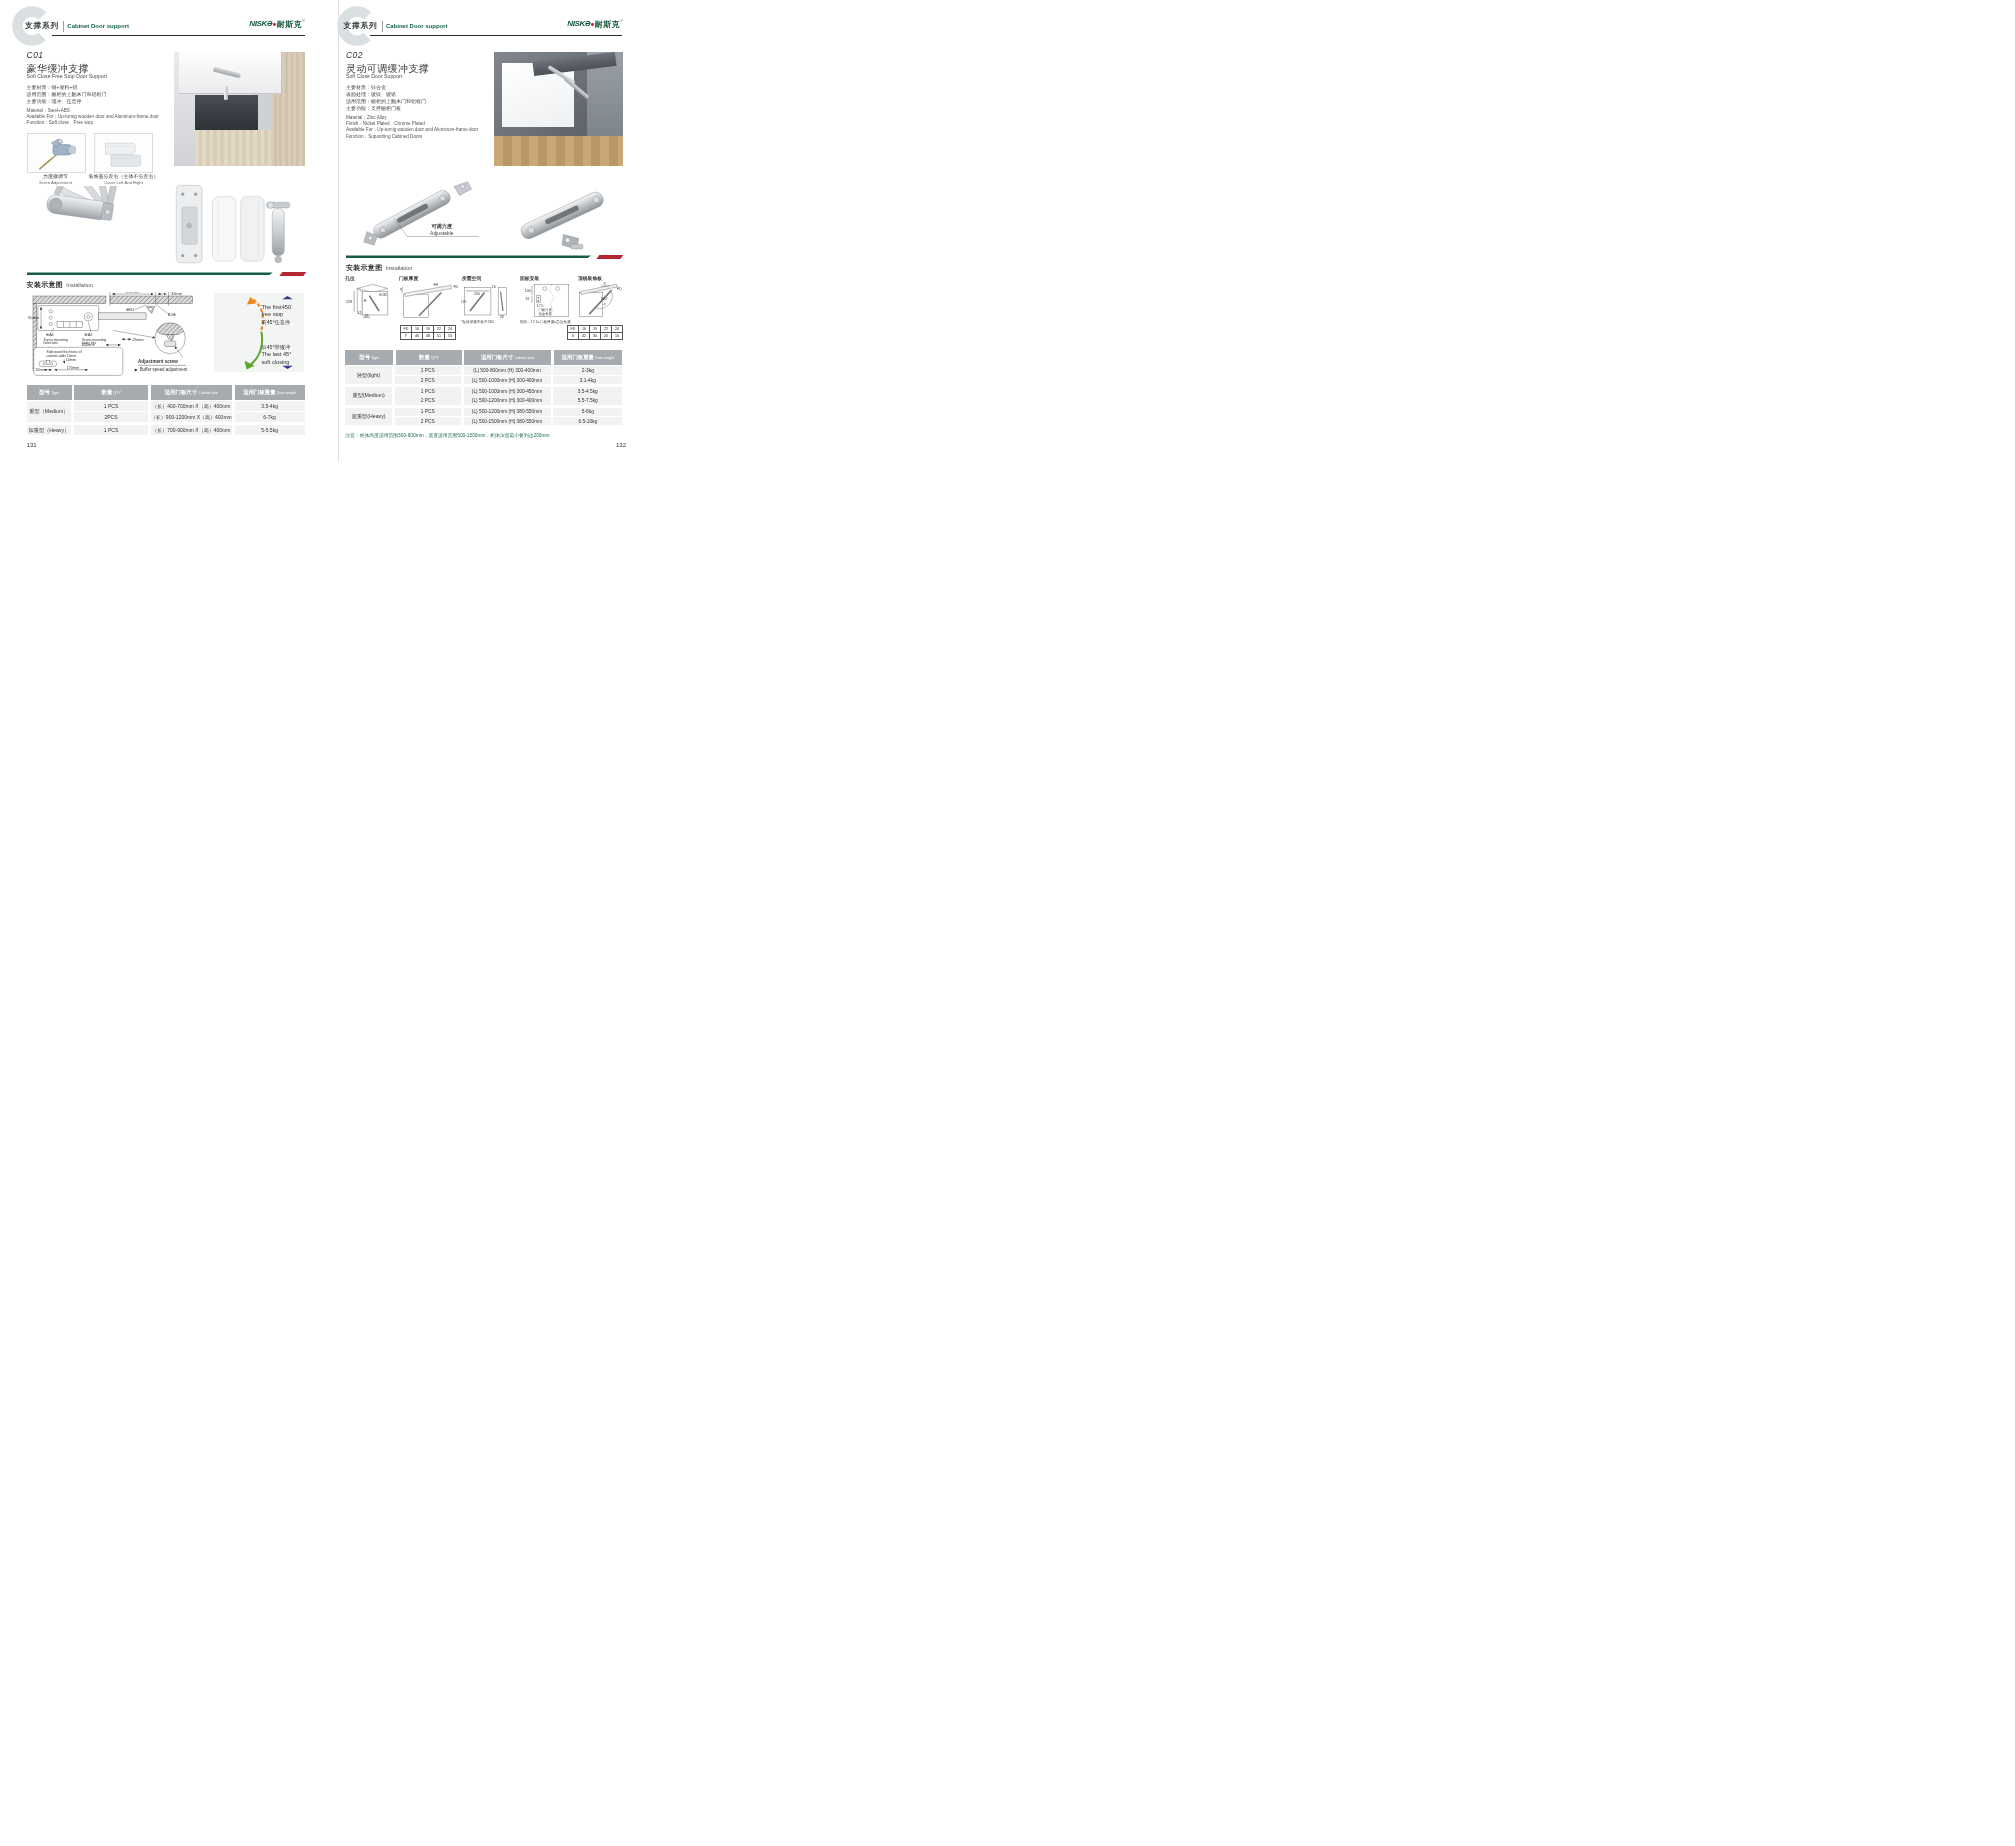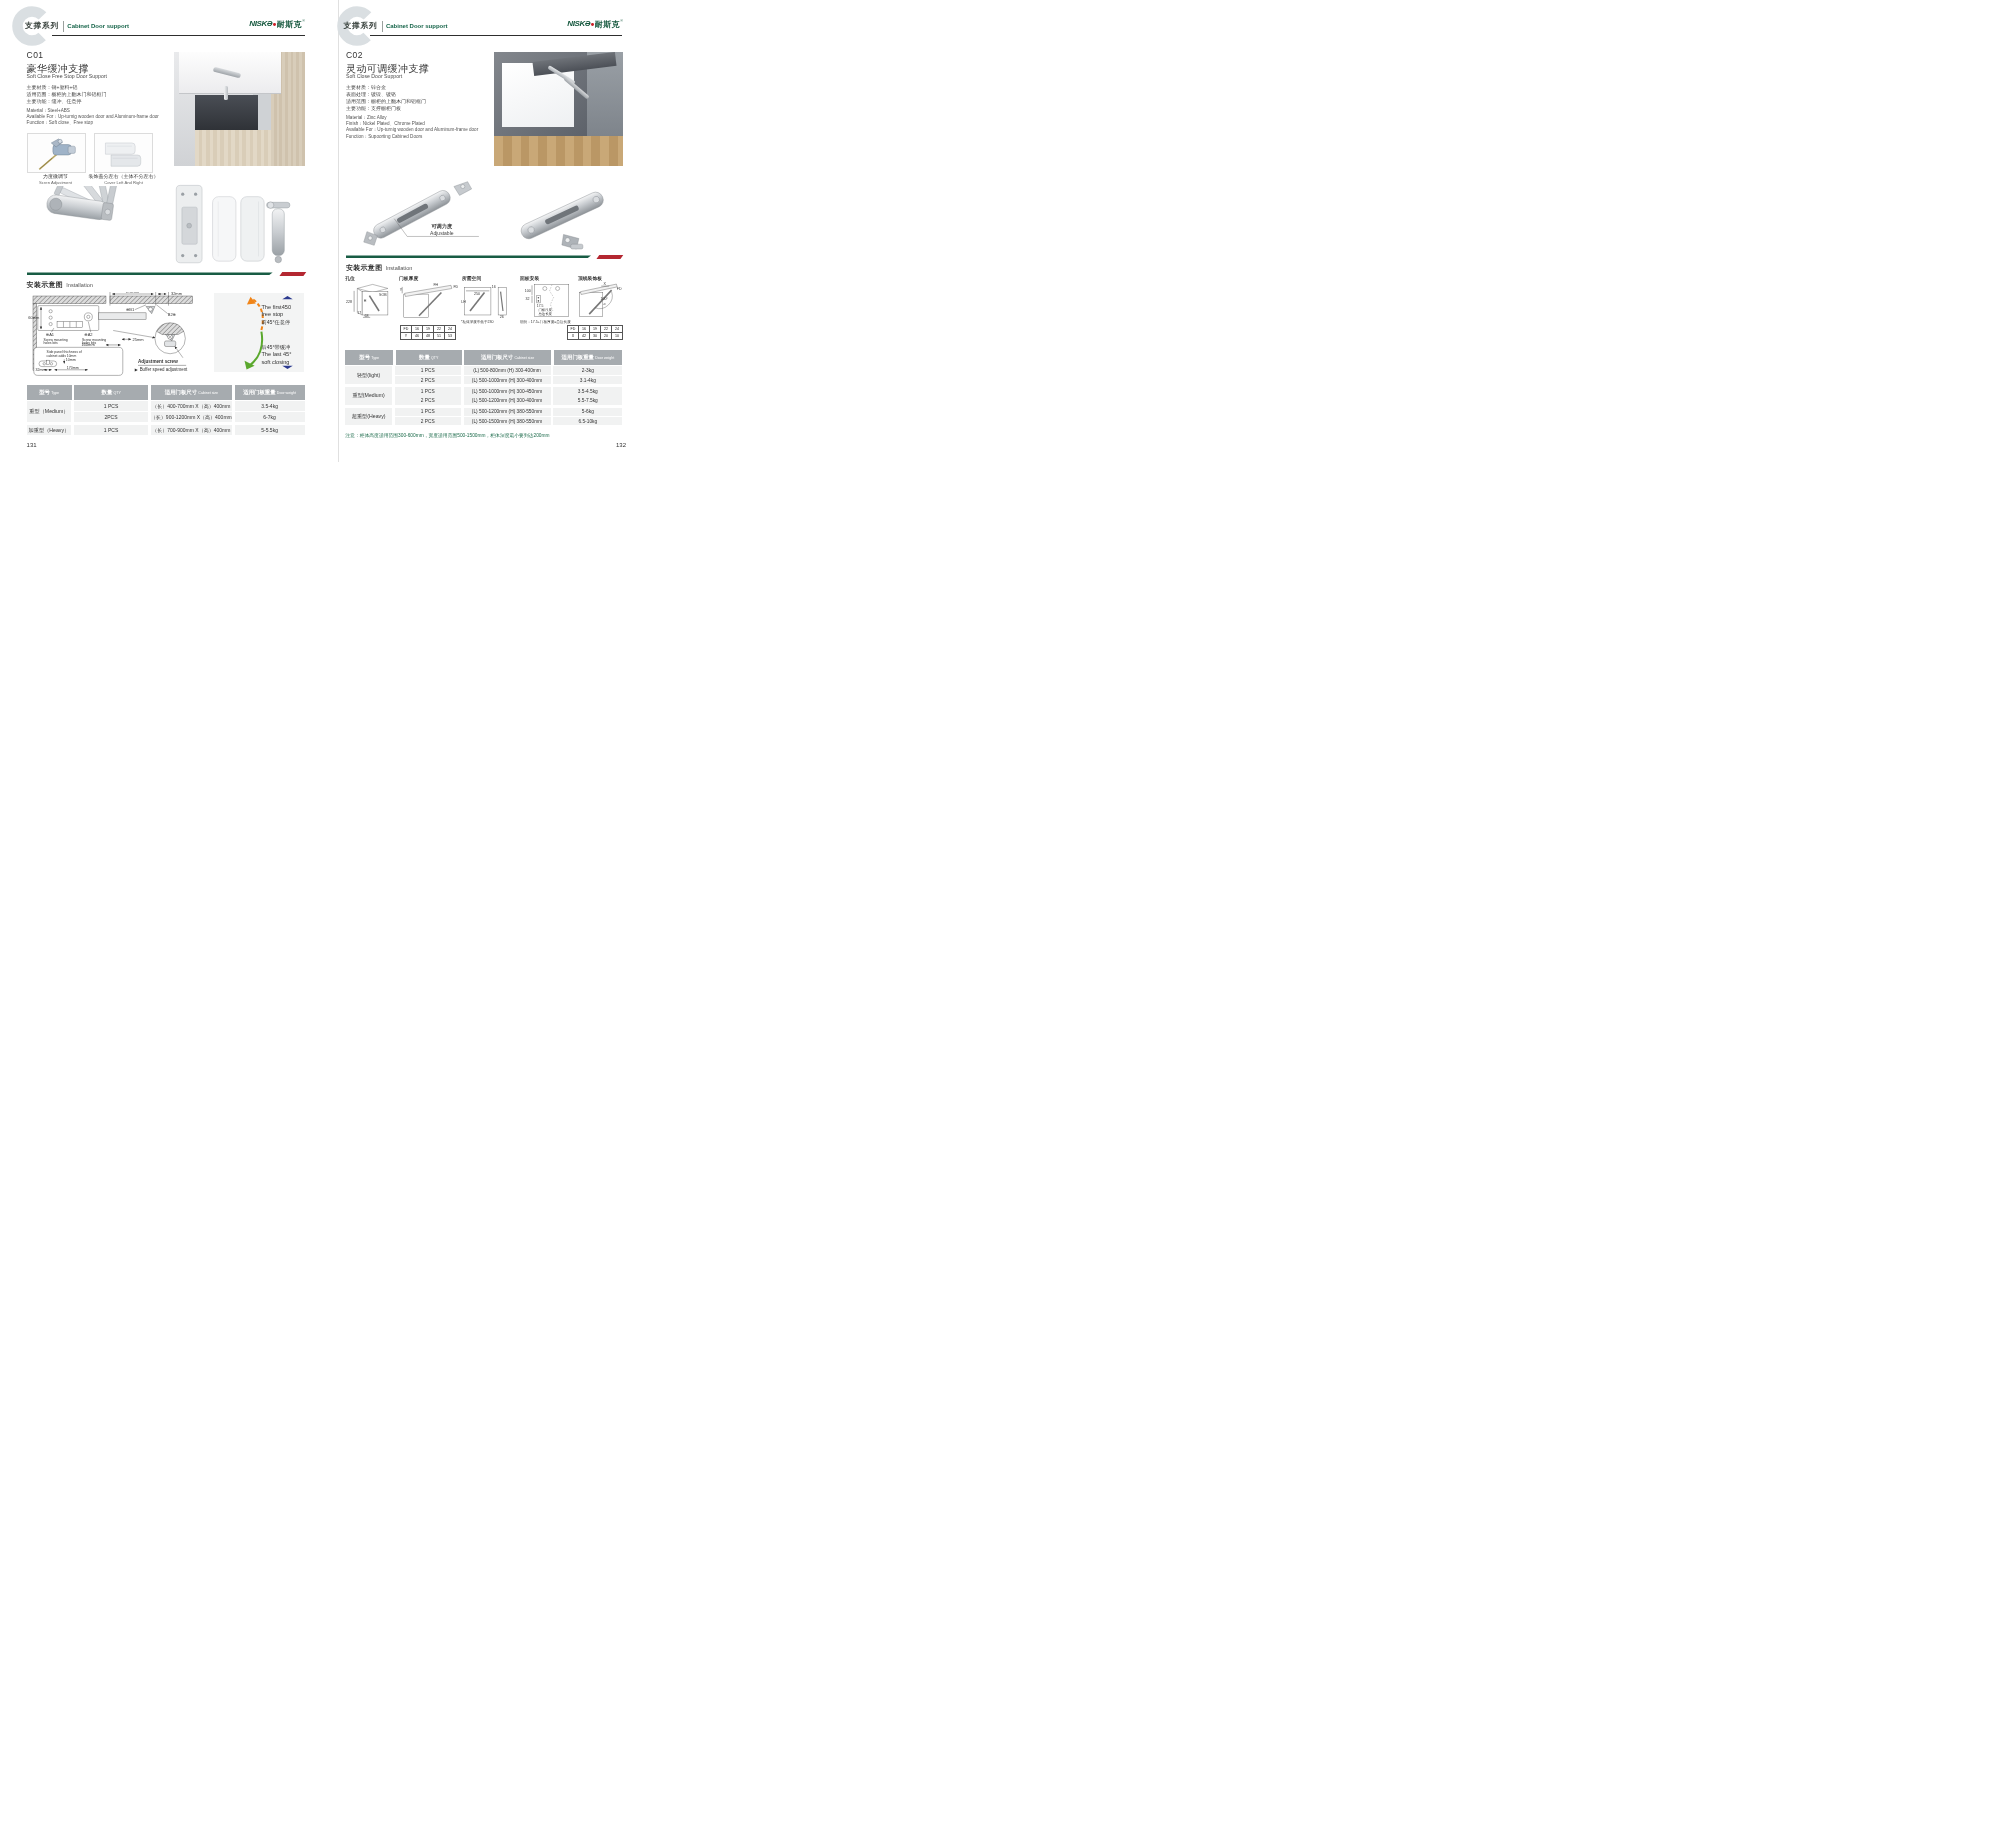--- a/index.html
+++ b/index.html
@@ -16,21 +16,21 @@
   .series-sep{width:0.4px;height:10.5px;background:#9aa09d;}
   .series-en{font-size:6px;font-weight:bold;color:#17654a;}
   .logo{display:flex;align-items:flex-start;gap:0.4px;}
   .logo-en{font-size:8px;font-weight:900;font-style:italic;color:#14573d;letter-spacing:-0.4px;}
   .logo-dot{width:2.8px;height:2.8px;border-radius:50%;background:#cc2027;margin:3.6px 0.4px 0 0.4px;}
   .logo-cn{font-size:8px;font-weight:900;color:#14573d;letter-spacing:0.4px;}
   .logo-reg{font-size:3.6px;color:#14573d;margin-top:-0.8px;}
   .hrule{height:1.2px;background:#2e2e2e;}
 
   
-  .code{font-size:8.5px;letter-spacing:0.4px;color:#333;}
+  .code{font-size:8.5px;letter-spacing:0.4px;color:#333;font-style:italic;}
   .title-cn{font-size:10px;font-weight:normal;color:#333;letter-spacing:0.4px;}
   .title-en{font-size:5.2px;color:#4d4d4d;}
   .spec{font-size:5px;line-height:6.9px;color:#444;white-space:pre;}
   .spec-en{font-size:4.6px;line-height:6.2px;color:#555;white-space:pre;}
 
   .featbox{width:57px;height:38px;border:0.4px solid #dcdcdc;background:#fdfdfd;}
   .featcap{width:81px;text-align:center;}
   .featcap .cn{font-size:5px;color:#333;}
   .featcap .en{font-size:4.2px;color:#666;margin-top:0.8px;}
 

